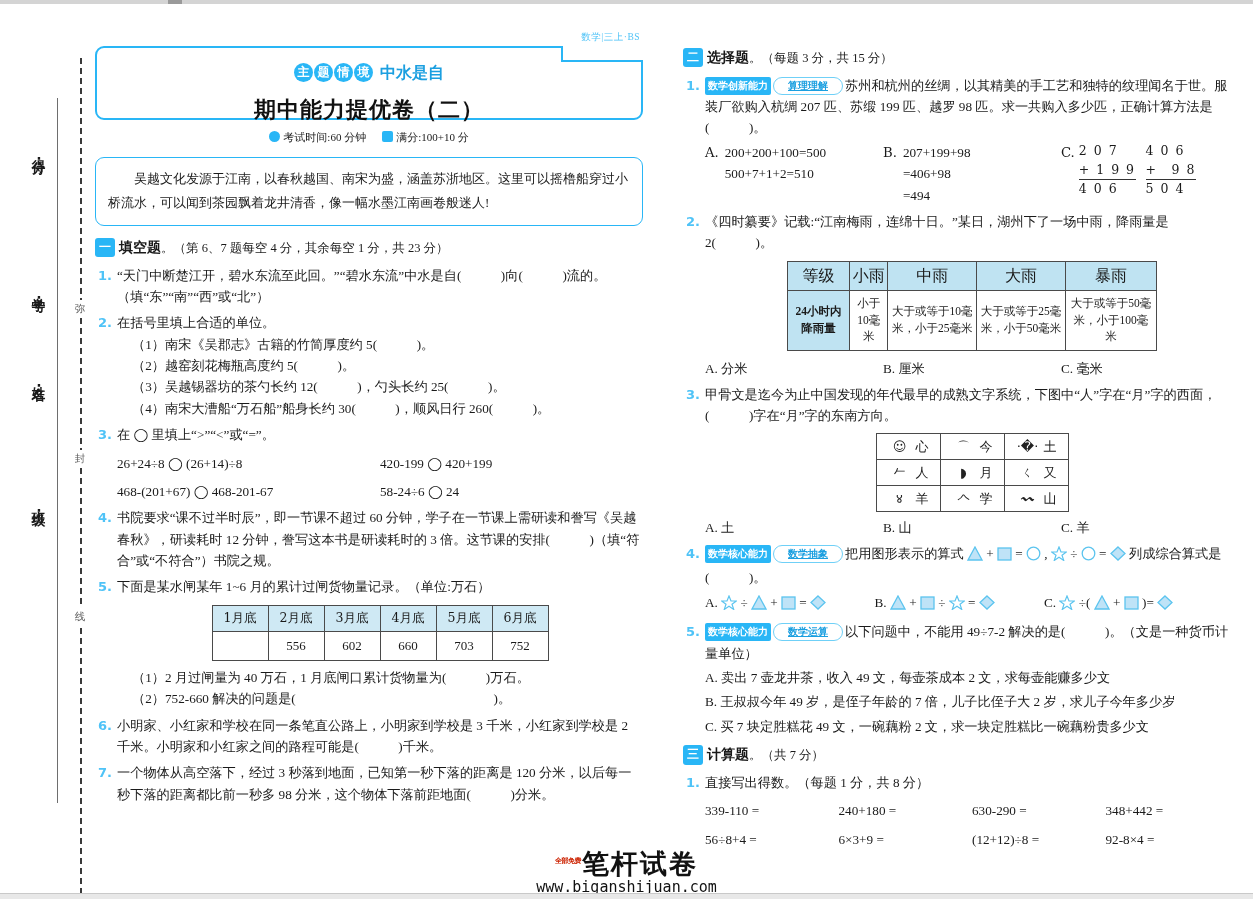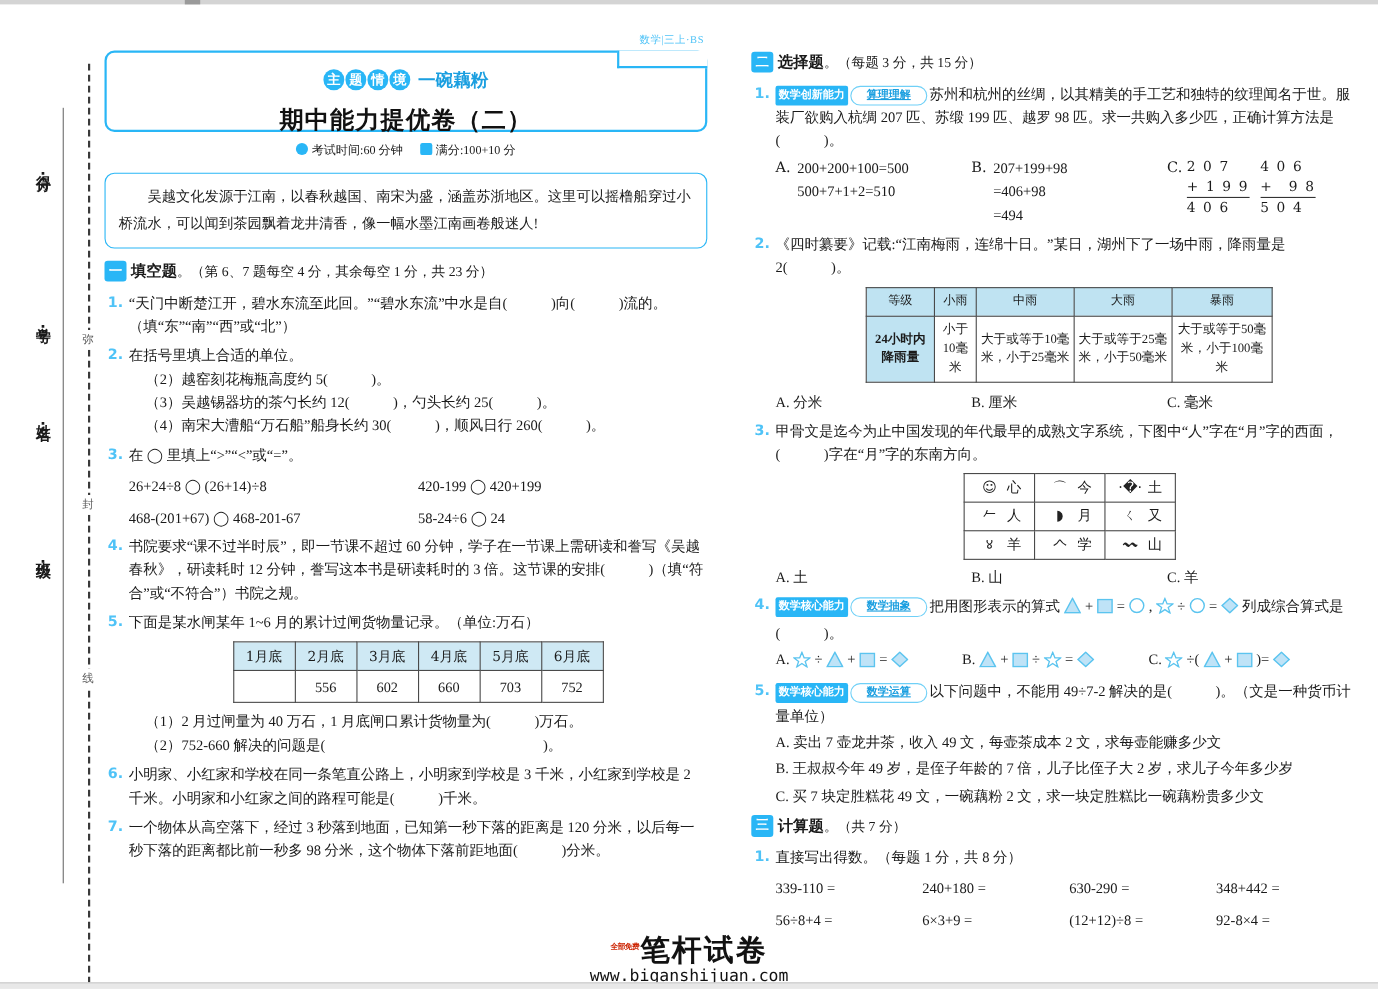--- a/index.html
+++ b/index.html
@@ -115,21 +115,21 @@
 
   
   table.grid { border-collapse:collapse; font-size:12px; }
   table.grid td, table.grid th { border:1px solid #4a4a4a; text-align:center; font-weight:normal; }
   .tbl-goods { margin:7px auto 6px; }
   .tbl-goods th { background:#cfe9f4; height:26px; width:56px; font-size:12.5px; font-weight:bold;
                   font-family:"DejaVu Serif","Liberation Serif",serif; }
   .tbl-goods td { height:29px; font-size:13px; }
 
   .tbl-rain { margin:7px auto 7px; width:370px; }
-  .tbl-rain th { background:#bfe3f2; height:26px; font-size:11px; font-weight:bold; }
+  .tbl-rain th { background:#bfe3f2; height:26px; font-size:16px; font-weight:bold; }
   .tbl-rain td { height:60px; font-size:11.5px; line-height:1.45; padding:2px 3px; }
   .tbl-rain td.lvl { background:#bfe3f2; font-weight:bold; width:62px; }
 
   .tbl-oracle { margin:6px auto 5px; }
   .tbl-oracle td { width:64px; height:26px; font-size:13px; padding:0 4px;
                    border:1px solid #555; text-align:left; }
   .tbl-oracle .gl { font-family:"DejaVu Sans","Liberation Sans",sans-serif;
                     font-size:13px; color:#222; display:inline-block; width:24px; text-align:center; }
   .tbl-oracle .md { margin-left:4px; }
   .calc-row { display:flex; margin-top:7px; }
@@ -173,21 +173,21 @@
 <div class="seal-ch" style="top:300px">弥</div>
 <div class="seal-ch" style="top:450px">封</div>
 <div class="seal-ch" style="top:608px">线</div>
 
 <div class="col col-left">
 
   <div class="titlecard">
     <div class="corner-cut"></div>
     <div class="subject-tag">数学|三上·BS</div>
     <div class="theme-row">
-      <span class="theme-badge">主</span><span class="theme-badge">题</span><span class="theme-badge">情</span><span class="theme-badge">境</span><span class="theme-name">一碗藕粉</span>
+      <span class="theme-badge">主</span><span class="theme-badge">题</span><span class="theme-badge">情</span><span class="theme-badge">境</span><span class="theme-name">中水是自</span>
     </div>
     <div class="paper-title">期中能力提优卷（二）</div>
   </div>
 
   <div class="examinfo">
     <span class="ic"></span><span>考试时间:60 分钟</span><span class="gap"></span><span class="ic ic2"></span><span>满分:100+10 分</span>
   </div>
 
   <div class="intro">吴越文化发源于江南，以春秋越国、南宋为盛，涵盖苏浙地区。这里可以摇橹船穿过小桥流水，可以闻到茶园飘着龙井清香，像一幅水墨江南画卷般迷人!</div>
 
@@ -200,20 +200,21 @@
     <div class="qb">
       <div>“天门中断楚江开，碧水东流至此回。”“碧水东流”中水是自(　　　)向(　　　)流的。</div>
       <div>（填“东”“南”“西”或“北”）</div>
     </div>
   </div>
 
   <div class="q">
     <div class="qn">2.</div>
     <div class="qb">
       <div>在括号里填上合适的单位。</div>
+      <div class="sub">（1）南宋《吴郡志》古籍的竹简厚度约 5(　　　)。</div>
       <div class="sub">（2）越窑刻花梅瓶高度约 5(　　　)。</div>
       <div class="sub">（3）吴越锡器坊的茶勺长约 12(　　　)，勺头长约 25(　　　)。</div>
       <div class="sub">（4）南宋大漕船“万石船”船身长约 30(　　　)，顺风日行 260(　　　)。</div>
     </div>
   </div>
 
   <div class="q">
     <div class="qn">3.</div>
     <div class="qb">
       <div>在 ◯ 里填上“&gt;”“&lt;”或“=”。</div>

